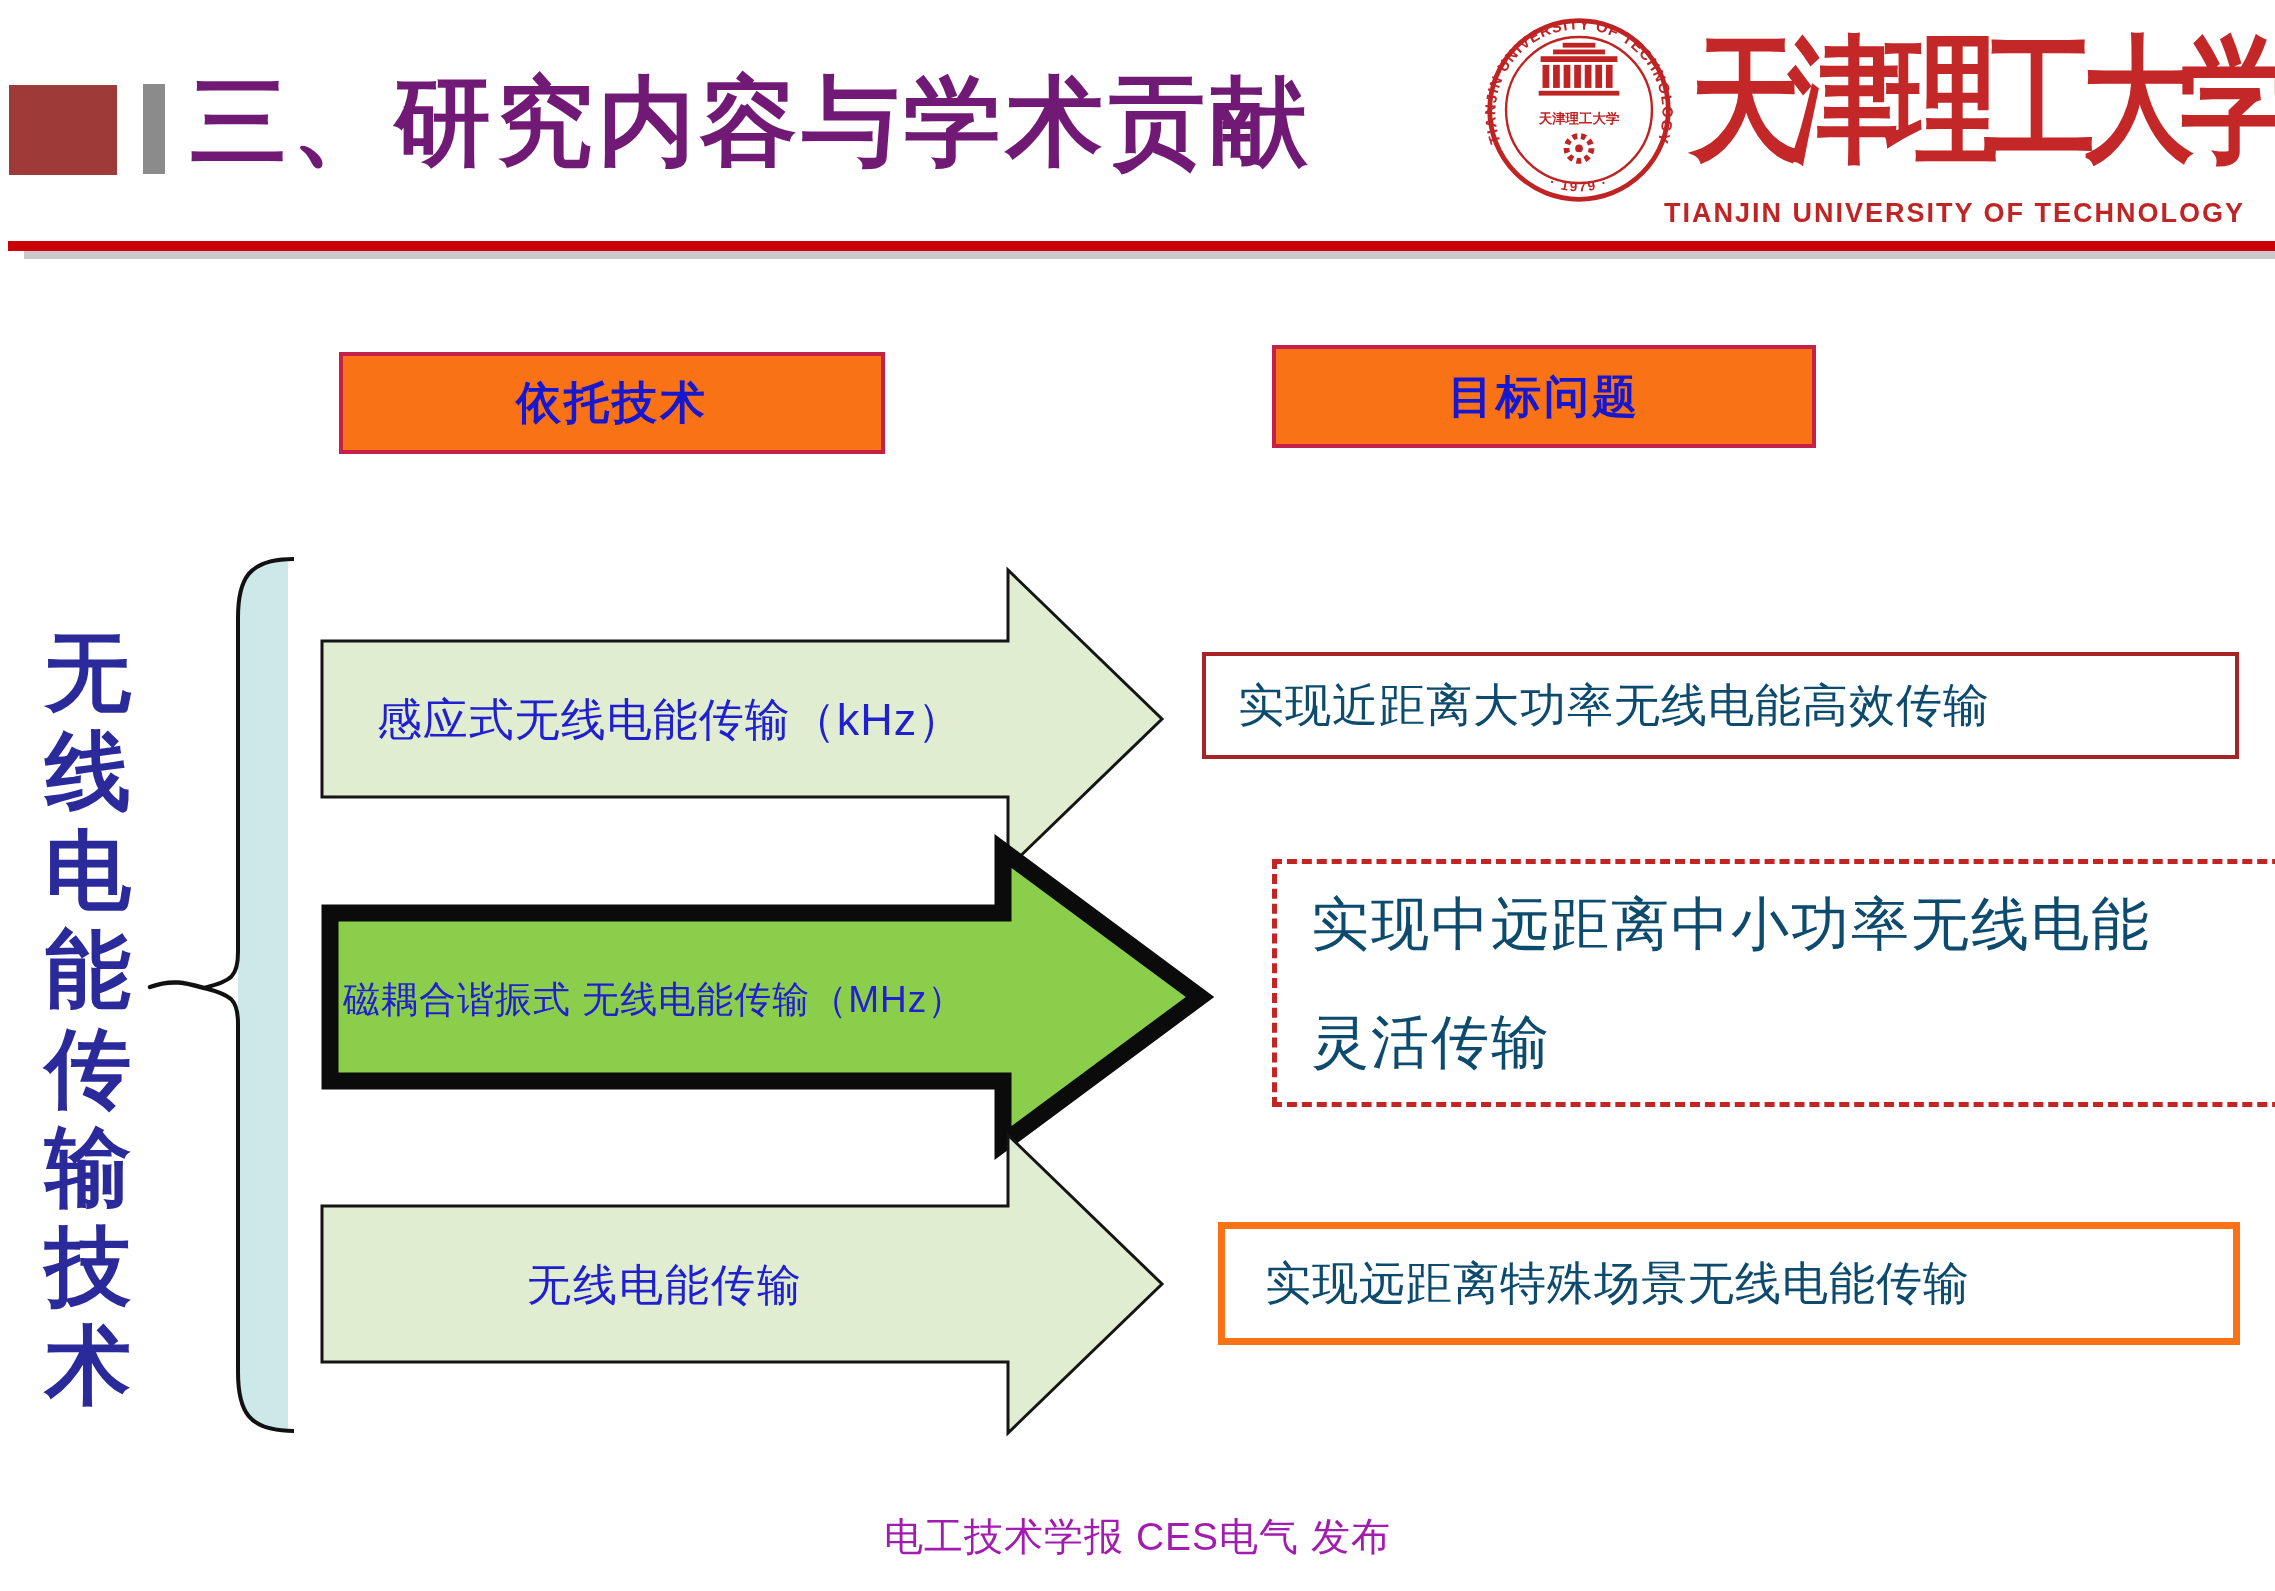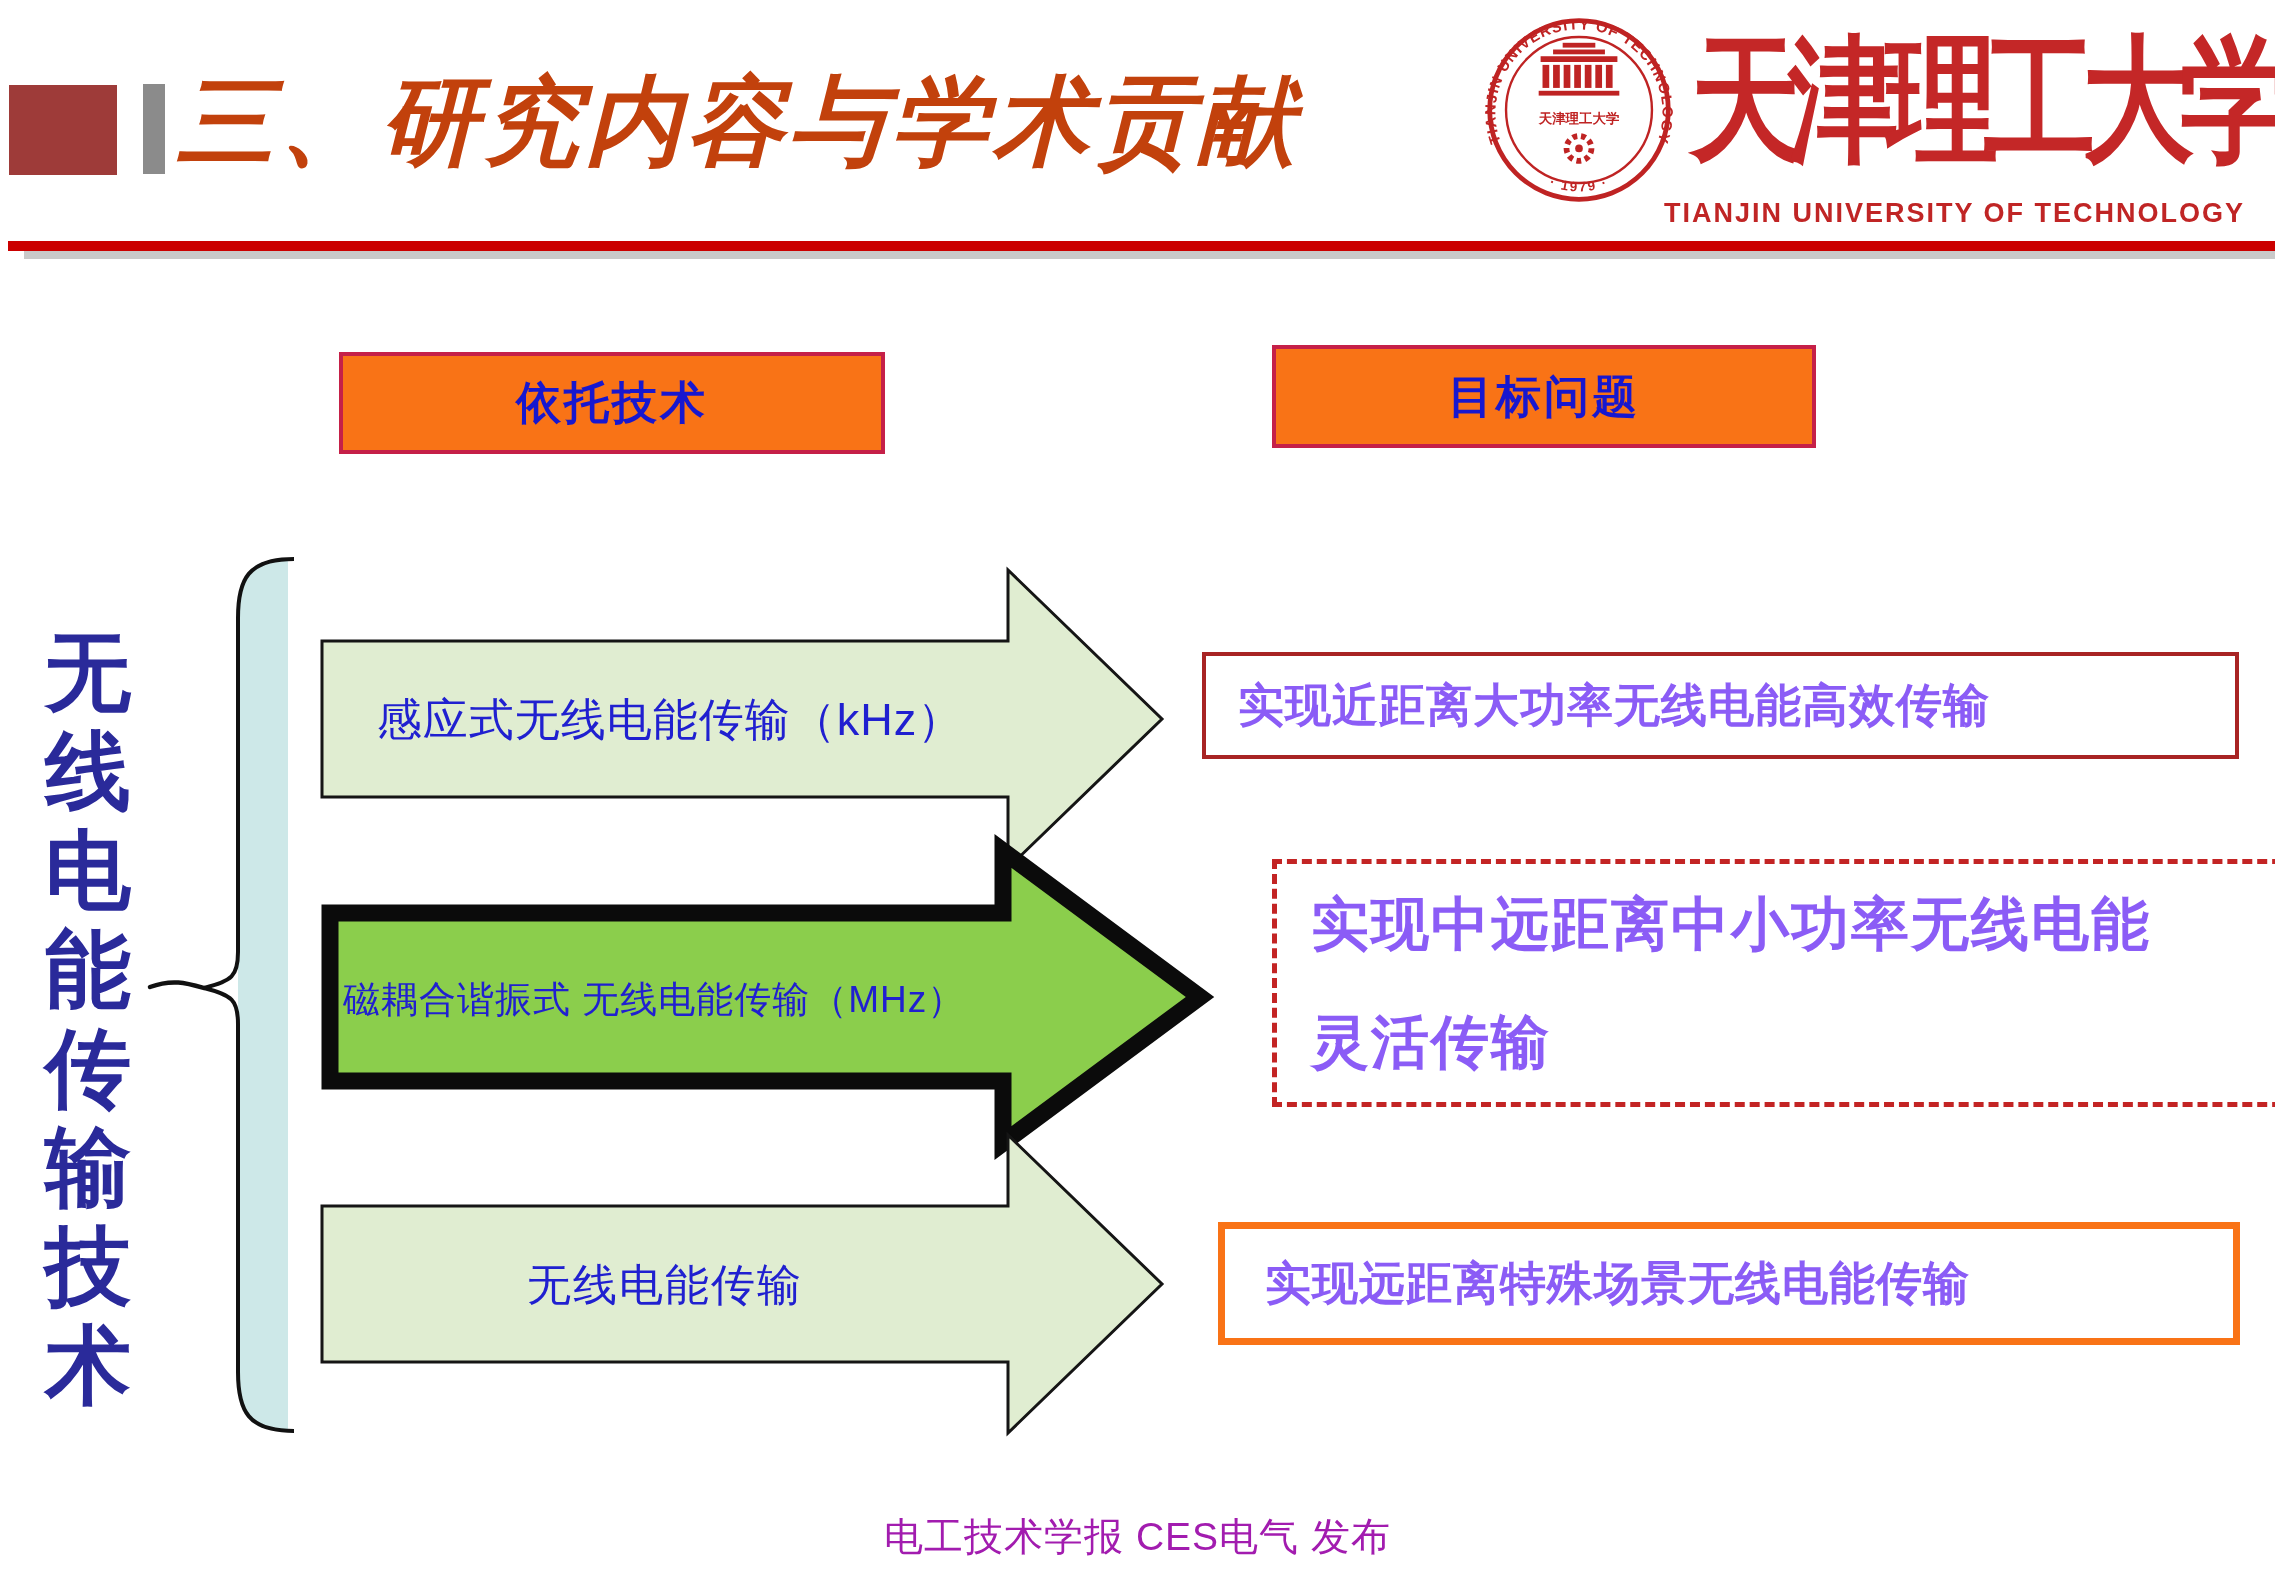--- a/index.html
+++ b/index.html
@@ -6,23 +6,23 @@
   .slide{
     position:relative;width:2275px;height:1591px;overflow:hidden;background:#ffffff;
     font-family:"Liberation Sans","DejaVu Sans",sans-serif;
   }
   .abs{position:absolute;}
 
   
   .sq{left:9px;top:85px;width:108px;height:90px;background:#9e3b39;}
   .bar{left:143px;top:84px;width:22px;height:90px;background:#8b8b8b;}
   .title{
-    left:177px;top:52px;width:1250px;height:140px;
-    font-size:97px;font-weight:bold;color:#c2410c;letter-spacing:5px;
-    white-space:nowrap;line-height:140px;font-style:italic;
+    left:190px;top:52px;width:1250px;height:140px;
+    font-size:97px;font-weight:bold;color:#701a75;letter-spacing:5px;
+    white-space:nowrap;line-height:140px;
   }
   .seal{left:1483px;top:14px;width:192px;height:192px;}
   .seal .ring-text{font-size:15.5px;font-weight:bold;letter-spacing:1.2px;fill:#bf2323;}
   .seal .year-text{font-size:14px;font-weight:bold;letter-spacing:2px;fill:#bf2323;}
   .seal .inner-cn{font-size:14px;font-weight:bold;fill:#bf2323;}
   .logo-cn{
     left:1690px;top:6px;width:556px;height:186px;
     font-family:"DejaVu Serif","Liberation Serif",serif;
     font-size:112px;font-weight:bold;color:#c42727;letter-spacing:-14px;
     line-height:186px;white-space:nowrap;transform:scaleY(1.22);transform-origin:center;
@@ -58,21 +58,21 @@
   .atext{
     display:flex;align-items:center;color:#2020d0;font-weight:normal;white-space:nowrap;
   }
   .t1{left:325px;top:645px;width:690px;height:150px;justify-content:center;font-size:45px;letter-spacing:1px;}
   .t2{left:343px;top:925px;width:880px;height:150px;justify-content:flex-start;font-size:37px;letter-spacing:1px;}
   .t3{left:322px;top:1210px;width:686px;height:150px;justify-content:center;font-size:44px;letter-spacing:2px;}
 
   
   .goal{
     box-sizing:border-box;display:flex;align-items:center;background:#ffffff;
-    color:#8b5cf6;font-weight:bold;
+    color:#0c4a6e;font-weight:normal;
   }
   .g1{left:1202px;top:652px;width:1037px;height:107px;border:4px solid #a82424;
       padding-left:32px;font-size:46px;letter-spacing:1px;white-space:nowrap;}
   .g2{left:1272px;top:859px;width:1040px;height:248px;border:5px dashed #c32424;
       padding:0 150px 0 34px;font-size:58px;letter-spacing:2px;line-height:118px;}
   .g3{left:1218px;top:1222px;width:1022px;height:123px;border:7px solid #f97316;
       padding-left:40px;font-size:46px;letter-spacing:1px;white-space:nowrap;}
 
   
   .footer{

